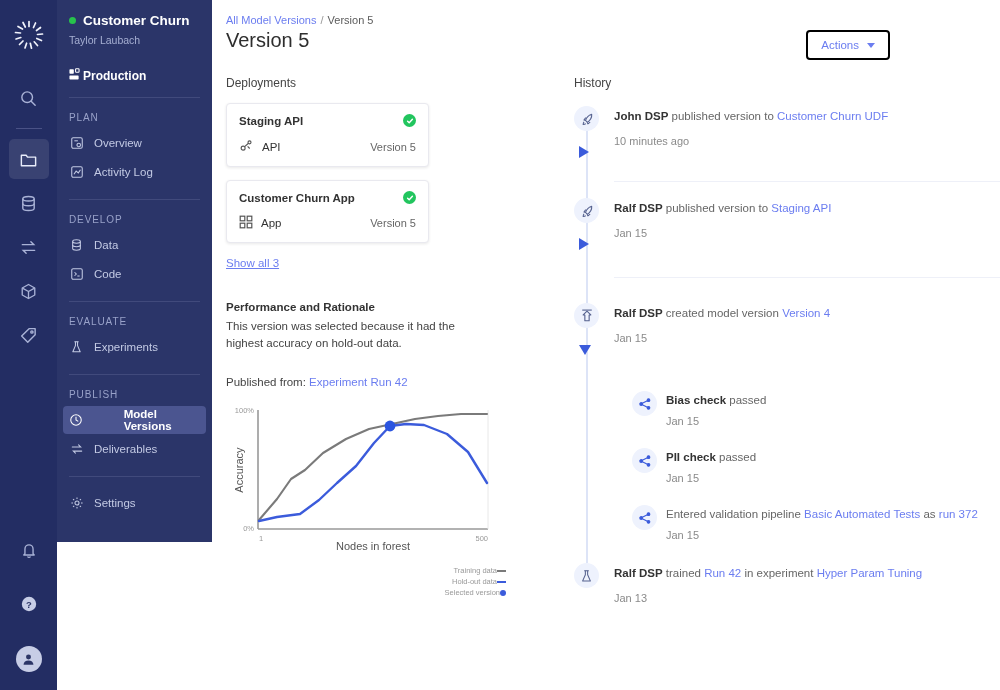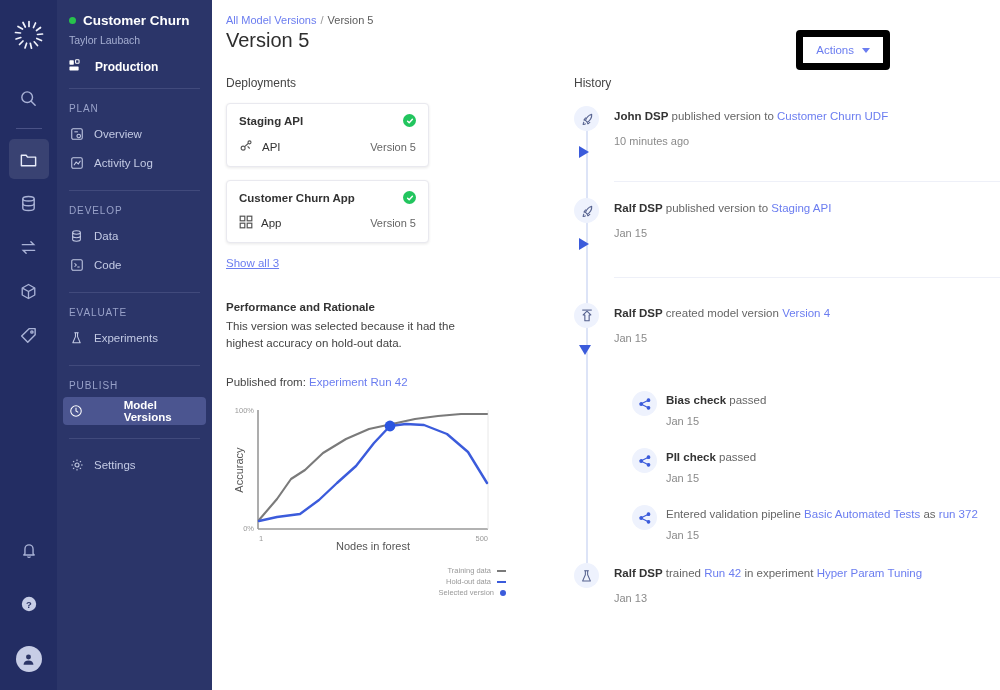--- a/index.html
+++ b/index.html
@@ -30,55 +30,55 @@
   .rail-spacer { flex: 1; }
   .rail-avatar {
     width: 26px; height: 26px; border-radius: 50%;
     background: #c7cde6; margin: 6px 0 18px;
     display: flex; align-items: center; justify-content: center;
     color: #2c3566;
   }
 
   
   .sidebar {
-    width: 155px; height: 690px; flex: 0 0 155px;
+    width: 155px; height: 542px; flex: 0 0 155px;
     background: #2b3569;
     color: #c3cae4; padding: 0 0 0 0;
   }
   .sb-pad { padding: 0 12px; }
   .sb-title {
     display: flex; align-items: center; gap: 7px;
     margin-top: 13px; font-size: 13.5px; font-weight: bold; color: #ffffff;
   }
   .dot-green { width: 7px; height: 7px; border-radius: 50%; background: #27c24c; flex: 0 0 7px; }
   .sb-user { font-size: 10.5px; color: #a6afd2; margin-top: 6px; }
   .sb-env {
-    display: flex; align-items: center; gap: 12px;
-    margin-top: 13px; font-size: 12px; font-weight: bold; color: #ffffff;
+    display: flex; align-items: center; gap: 0;
+    margin-top: 22px; font-size: 12px; font-weight: bold; color: #ffffff;
   }
   .sb-divider { height: 1px; background: #414a7c; margin: 13px 12px 0; }
   .sb-group { font-size: 10px; letter-spacing: 0.9px; color: #99a2c9; margin: 14px 0 6px 12px; }
   .sb-item {
     display: flex; align-items: center; gap: 10px;
     height: 28px; margin: 1px 6px; padding-left: 6px;
     border-radius: 4px; font-size: 11.5px; color: #c3cae4;
   }
   .sb-item.active { background: #4b5590; color: #ffffff; font-weight: bold; gap: 40px; }
   .sb-item svg { flex: 0 0 auto; display: block; }
   .sb-ico { width: 15px; display: flex; align-items: center; justify-content: center; }
 
   
   .main { flex: 1; height: 690px; background: #fff; padding: 0 0 0 14px; position: relative; }
   .crumb { font-size: 11px; color: #5b5b5b; margin-top: 14px; }
   .crumb a { color: #6b7df0; text-decoration: none; }
   .crumb .sep { color: #999; margin: 0 4px; }
   .page-title { font-size: 20px; color: #2e2e2e; margin-top: 3px; font-weight: normal; }
   .actions-btn {
     position: absolute; right: 110px; top: 30px;
-    border: 7px solid #000000; border-radius: 4px;
+    border: 2px solid #000000; border-radius: 4px;
     color: #6b7df0; background: #fff;
     font-size: 11.5px; padding: 7px 13px;
     display: flex; align-items: center; gap: 8px;
   }
   .caret { width: 0; height: 0; border-left: 4.5px solid transparent; border-right: 4.5px solid transparent; border-top: 5.5px solid #6b7df0; }
 
   .cols { display: flex; margin-top: 24px; }
   .col-left { width: 330px; flex: 0 0 330px; }
   .col-right { flex: 1; padding-left: 18px; }
   .sec-head { font-size: 12px; color: #444; font-weight: normal; }
@@ -104,21 +104,21 @@
   
   .perf { margin-top: 30px; }
   .perf-h { font-size: 11.5px; font-weight: bold; color: #333; }
   .perf-b { font-size: 11.5px; color: #444; line-height: 17px; margin-top: 5px; width: 252px; }
   .perf-p { font-size: 11.5px; color: #444; margin-top: 24px; }
   .perf-p a { color: #6b7df0; text-decoration: none; }
 
   
   .chart-wrap { margin-top: 12px; width: 280px; position: relative; }
   .legend { margin-top: 6px; font-size: 7.5px; color: #999; }
-  .legend-row { display: flex; align-items: center; justify-content: flex-end; gap: 6px; height: 11px; }
+  .legend-row { display: flex; align-items: center; justify-content: flex-end; height: 11px; }
   .lg-dash { width: 9px; height: 2px; }
   .lg-dot { width: 6px; height: 6px; border-radius: 50%; }
 
   
   .hist { position: relative; margin-top: 12px; }
   .hline { position: absolute; left: 12px; top: 6px; width: 1.5px; height: 455px; background: #dde4f7; }
   .ev { position: relative; padding-left: 40px; min-height: 36px; }
   .ev-sep { height: 1px; background: #eef0f8; margin-left: 40px; }
   .ev-badge {
     position: absolute; left: 0; top: 4px;
@@ -318,20 +318,29 @@
     <div class="sb-group">PUBLISH</div>
     <div class="sb-item active">
       <span class="sb-ico">
         <svg width="14" height="14" viewBox="0 0 16 16" fill="none" stroke="#ffffff" stroke-width="1.2">
           <circle cx="8" cy="8" r="6"></circle>
             <polyline points="8,4.4 8,8 10.6,9.6"></polyline>
         </svg>
       </span>
       <span>Model Versions</span>
     </div>
+    <div class="sb-item">
+      <span class="sb-ico">
+        <svg width="14" height="14" viewBox="0 0 16 16" fill="none" stroke="#c3cae4" stroke-width="1.2" stroke-linecap="round">
+          <path d="M2.6 5.6h9.6l-2.4-2.4"></path>
+            <path d="M13.4 10.4H3.8l2.4 2.4"></path>
+        </svg>
+      </span>
+      <span>Deliverables</span>
+    </div>
     <div class="sb-divider"></div>
 
     <div class="sb-item" style="margin-top:12px;">
       <span class="sb-ico">
         <svg width="14" height="14" viewBox="0 0 16 16" fill="none" stroke="#c3cae4" stroke-width="1.2">
           <circle cx="8" cy="8" r="2.3"></circle>
           <path d="M8 1.6v1.8M8 12.6v1.8M1.6 8h1.8M12.6 8h1.8M3.5 3.5l1.3 1.3M11.2 11.2l1.3 1.3M12.5 3.5l-1.3 1.3M4.8 11.2l-1.3 1.3"></path>
         </svg>
       </span>
       <span>Settings</span>

